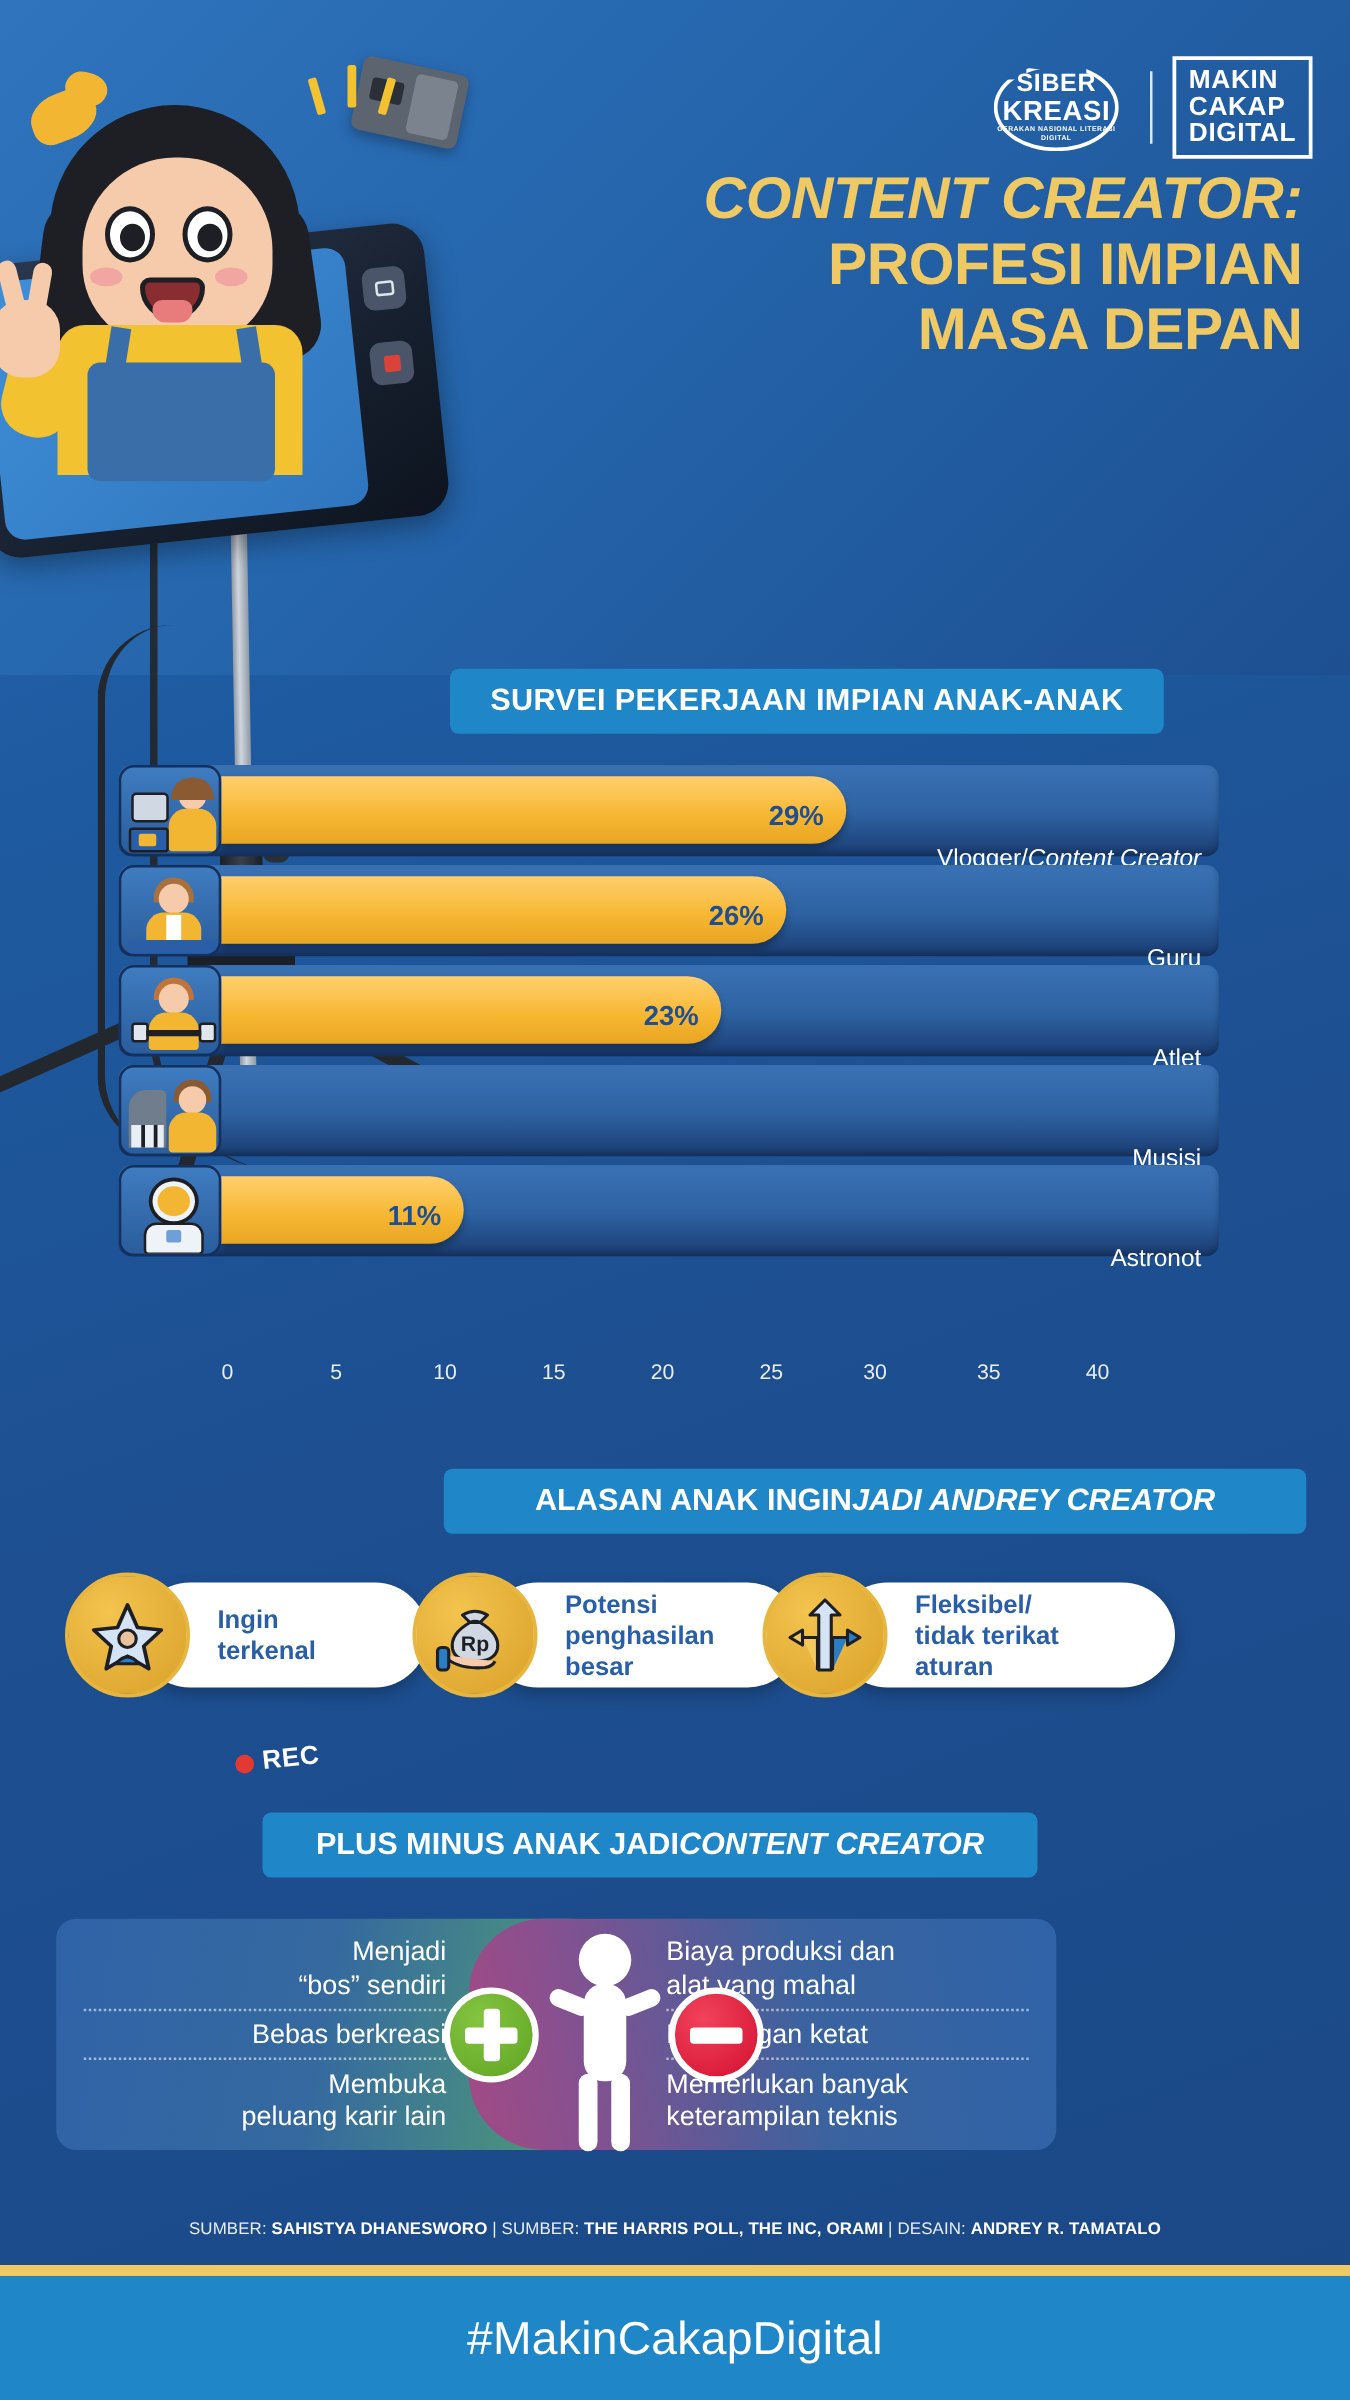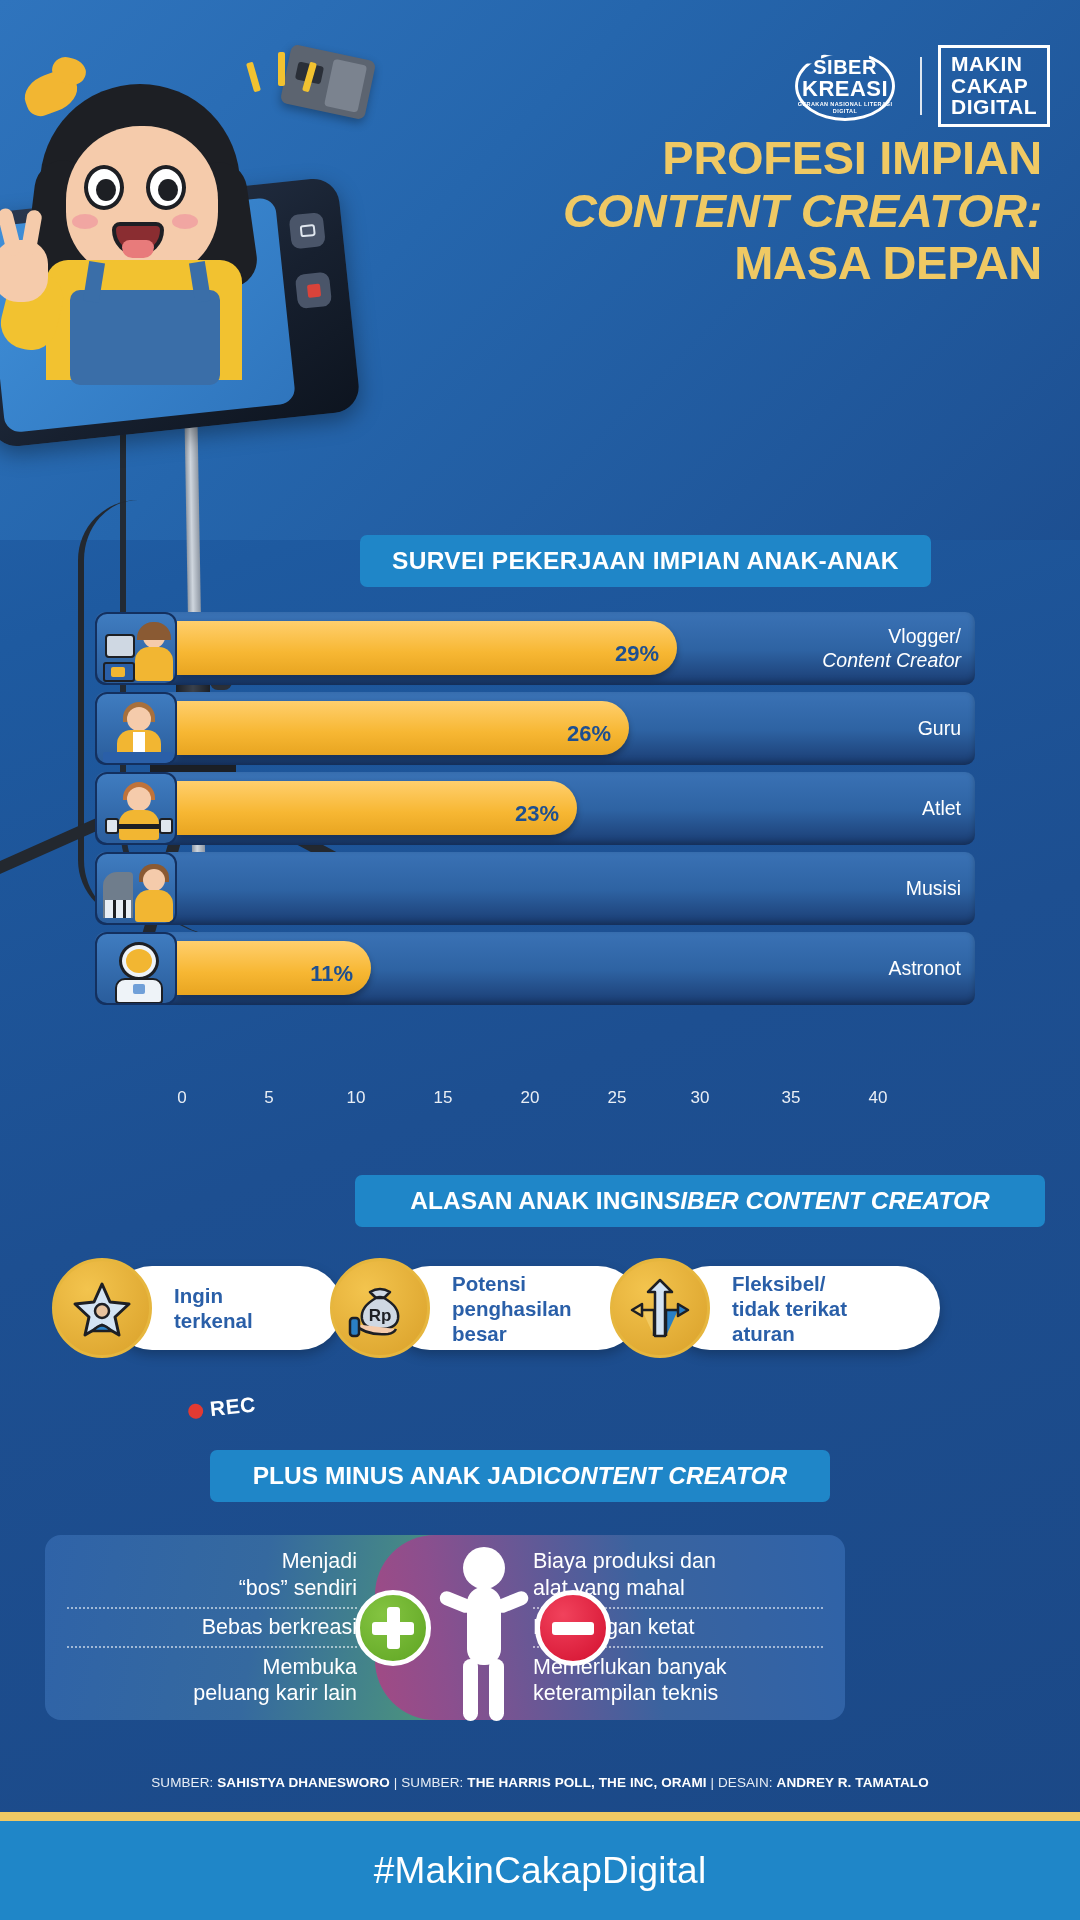--- a/index.html
+++ b/index.html
@@ -153,22 +153,22 @@
             border-radius:10px; box-shadow:inset 0 -3px 6px rgba(0,0,0,.25); }
   .row-icon { position:absolute; left:0; top:0; width:82px; height:73px;
               background:linear-gradient(180deg,#3f7cc0,#2a5d9c); border-radius:12px;
               border:2px solid #13305f; overflow:hidden; }
   .bar { position:absolute; left:82px; top:9px; height:54px;
          background:linear-gradient(180deg,#ffcf6d 0%,#f7b733 58%,#e8a521 100%);
          border-radius:0 28px 28px 0; box-shadow:0 4px 6px rgba(0,0,0,.3);
          display:flex; align-items:center; justify-content:flex-end; padding-right:18px; }
   .bar .val { color:#1d4f91; font-size:35px; font-weight:bold; line-height:1; }
   .bar .val span { font-size:22px; }
-  .row-label { position:absolute; top:0; right:14px; height:73px; display:flex;
-               flex-direction:column; justify-content:center; align-items:flex-end;
+  .row-label { position:absolute; top:14px; right:14px; height:73px; display:flex;
+               flex-direction:row; justify-content:center; align-items:flex-end;
                color:#fff; font-size:19.5px; line-height:1.2;margin-left:12px; }
   .row-label .it { font-style:italic; }
 
   .axis { position:absolute; left:95px; top:1088px; width:880px; height:28px; }
   .tick { position:absolute; color:#e9eef5; font-size:17px; transform:translateX(-50%); }
 
   
   .mi { position:absolute; }
   .mi-head { border-radius:50%; }
   .mi-body { border-radius:14px 14px 3px 3px; }
@@ -245,22 +245,22 @@
     </div>
     <div class="logo-divider"></div>
     <div class="logo-mcd">
       <div>MAKIN</div>
       <div>CAKAP</div>
       <div>DIGITAL</div>
     </div>
   </div>
 
   <div class="title">
+    <div class="t it">CONTENT CREATOR:</div>
     <div class="t">PROFESI IMPIAN</div>
-    <div class="t it">CONTENT CREATOR:</div>
     <div class="t">MASA DEPAN</div>
   </div>
 
 
   <div class="illu">
     <div class="cable"></div>
     <div class="cable2"></div>
     <div class="stick"></div>
     <div class="stick-grip"></div>
     <div class="grip-knob"></div>
@@ -413,21 +413,21 @@
     <span class="tick" style="left:348px">15</span>
     <span class="tick" style="left:435px">20</span>
     <span class="tick" style="left:522px">25</span>
     <span class="tick" style="left:605px">30</span>
     <span class="tick" style="left:696px">35</span>
     <span class="tick" style="left:783px">40</span>
   </div>
 
   <div class="sec-head" id="head-alasan">
     <span>ALASAN ANAK INGIN </span>
-      <span class="it">SIBER CONTENT CREATOR</span>
+      <span class="it">JADI ANDREY CREATOR</span>
   </div>
 
   <div class="reason" style="left:52px;width:290px">
     <div class="r-circle">
       <svg width="62" height="62" viewBox="0 0 62 62">
         <path d="M31 7 L39 25 L58 27 L44 40 L48 58 L31 48 L14 58 L18 40 L4 27 L23 25 Z" fill="#d4e4f4" stroke="#1d1f24" stroke-width="3" stroke-linejoin="round"></path>
         <circle cx="31" cy="34" r="7" fill="#e8c39e" stroke="#1d1f24" stroke-width="2.5"></circle>
         <path d="M22 54 q9 -11 18 0 z" fill="#2a7fc4" stroke="#1d1f24" stroke-width="2.5"></path>
       </svg>
     </div>

